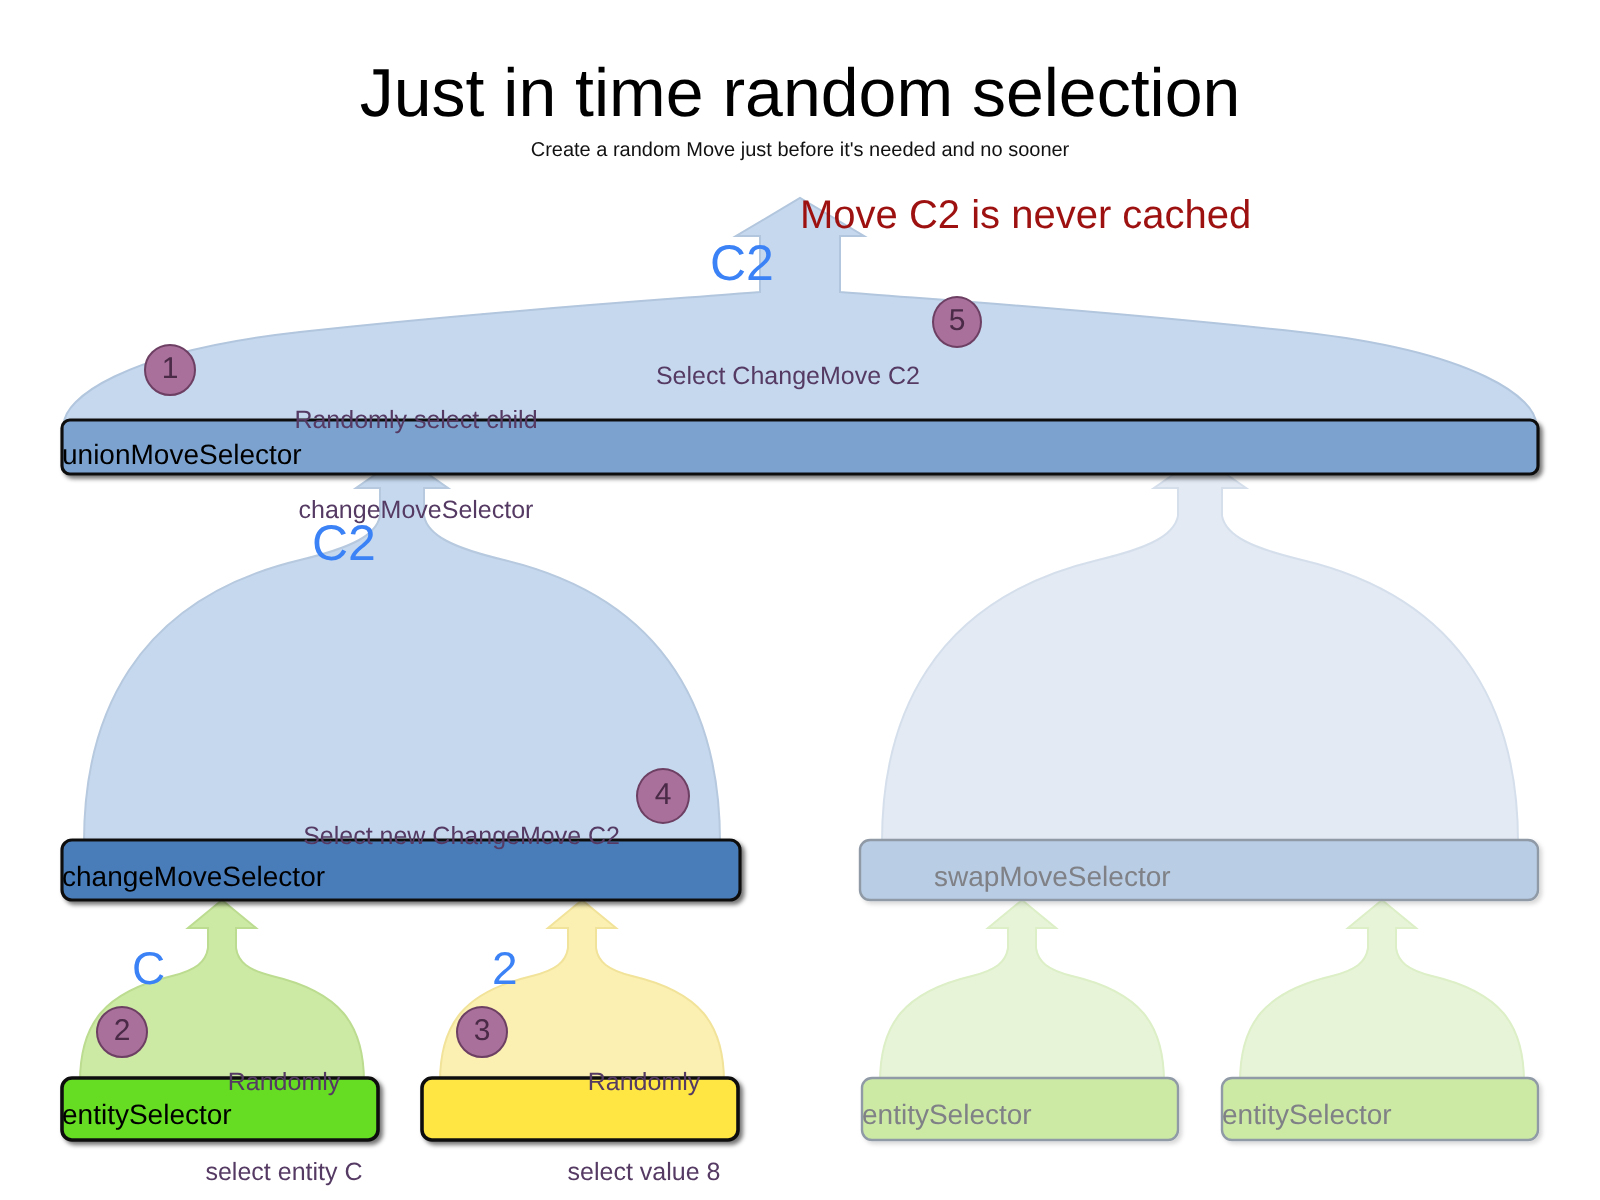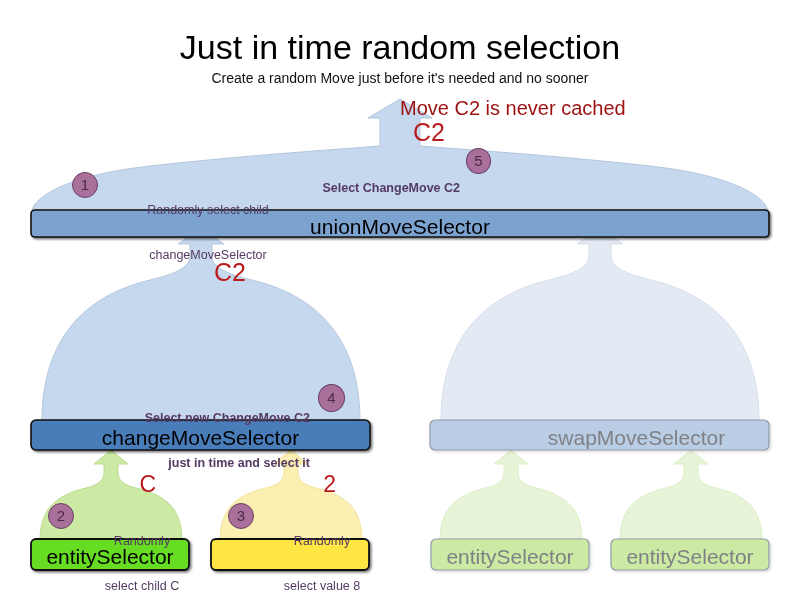--- a/index.html
+++ b/index.html
@@ -38,55 +38,54 @@
     width: 800px;
     text-align: center;
     font-size: 34px;
     color: #000;
     letter-spacing: 0px;
   }
   #page-subtitle {
     left: 0; top: 70px;
     width: 800px;
     text-align: center;
-    font-size: 14px;
+    font-size: 10px;
     color: #111;
   }
   #never-cached-note {
     left: 400px; top: 97px;
     width: 370px;
     text-align: left;
     font-size: 20px;
     color: #9e1111;
   }
 
   
   .node-label {
-    text-align: center;
-    font-size: 21px;
+    font-size: 14px;
     color: #000;
     line-height: 30px;
   }
   .node-label.faded { color: #7f8186; }
 
   
   .flow-label {
-    text-align: right;
-    color: #b91c1c;
+    text-align: left;
+    color: #3b82f6;
   }
   .flow-big { font-size: 25px; }
   .flow-mid { font-size: 23px; }
 
   
   .annot {
     font-size: 12.5px;
     color: #553a63;
     line-height: 15px;
   }
-  .annot.right { text-align: right; font-weight: bold; }
+  .annot.right { text-align: right; }
   .annot.left  { text-align: center;  }
 
   
   .badge {
     position: absolute;
     border-radius: 50%;
     background: #a8709b;
     border: 1.6px solid #6d3f63;
     color: #4a2a47;
     text-align: center;
@@ -237,28 +236,27 @@
     <div>changeMoveSelector</div>
   </div>
 
   <div class="txt annot right" style="left:260px; top:151px; width:200px;">
     <div>Select ChangeMove C2</div>
   </div>
   <div class="badge" style="left:466px; top:148px; width:25px; height:26px; line-height:23px;">5</div>
 
   <div class="txt annot right" style="left:110px; top:381px; width:200px;">
     <div>Select new ChangeMove C2</div>
-    <div>just in time and select it</div>
   </div>
   <div class="badge" style="left:318px; top:384px; width:27px; height:28px; line-height:25px;">4</div>
 
   <div class="badge" style="left:48px; top:503px; width:26px; height:26px; line-height:23px;">2</div>
   <div class="txt annot left" style="left:82px; top:504px; width:120px;">
     <div>Randomly</div>
-    <div>select child C</div>
+    <div>select entity C</div>
   </div>
 
   <div class="badge" style="left:228px; top:503px; width:26px; height:26px; line-height:23px;">3</div>
   <div class="txt annot left" style="left:262px; top:504px; width:120px;">
     <div>Randomly</div>
     <div>select value 8</div>
   </div>
 
 </div>
 

